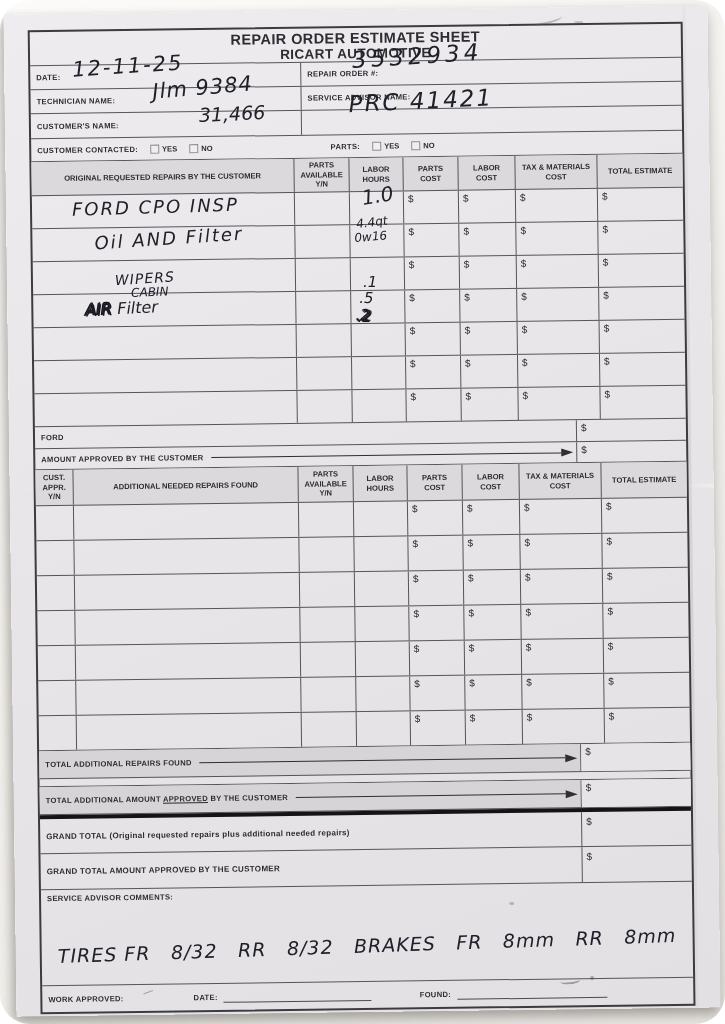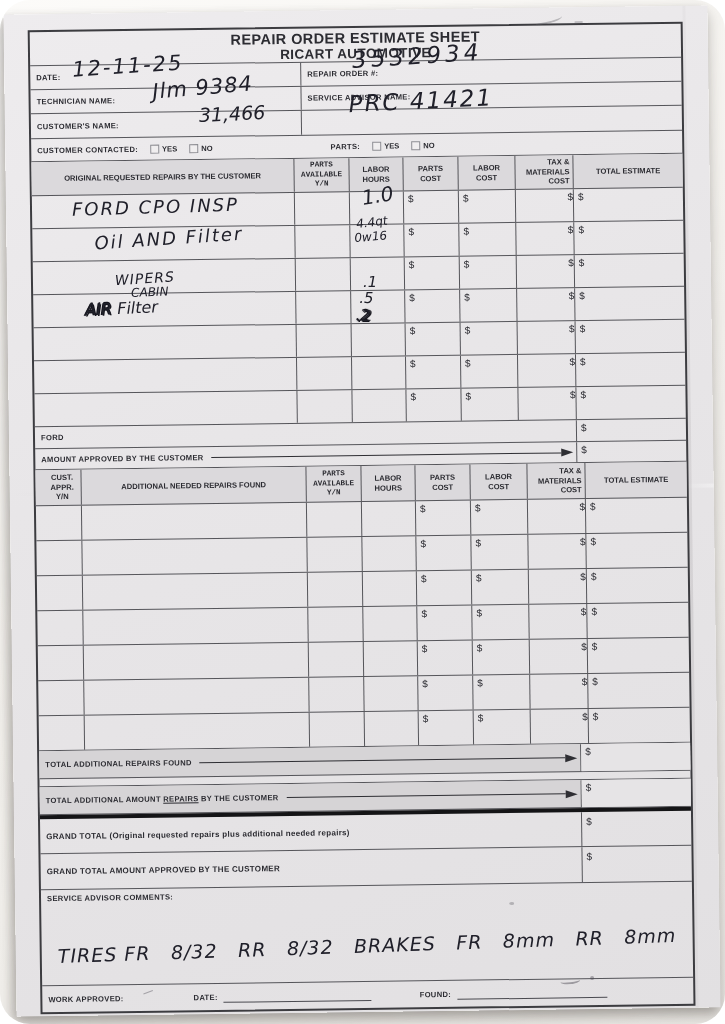--- a/index.html
+++ b/index.html
@@ -32,22 +32,22 @@
     margin:0 3px 0 12px;flex:0 0 auto;}
   .cb-lab{font-size:7.6px;font-weight:bold;}
 
   
   .thead{display:flex;background:#dbd9dc;border-bottom:1px solid #55555a;}
   .th{border-right:1px solid #55555a;display:flex;align-items:center;justify-content:center;
     text-align:center;font-size:7.6px;font-weight:bold;line-height:1.25;padding:1px 3px;}
   .th:last-child,.td:last-child{border-right:none;}
   .tr{display:flex;border-bottom:1px solid #55555a;}
   .td{border-right:1px solid #55555a;}
-  .w-desc{width:263px;} .w-desc2{width:225px;} .w-cust{width:38px;margin-left:8px;}
-  .w-pa{width:55px;font-family:Liberation Mono, monospace;} .w-lh{width:54px;} .w-pc{width:55px;} .w-lc{width:57px;} .w-tx{width:58px;text-align:right;}
+  .w-desc{width:263px;} .w-desc2{width:225px;} .w-cust{width:38px;}
+  .w-pa{width:55px;} .w-lh{width:54px;} .w-pc{width:55px;} .w-lc{width:57px;} .w-tx{width:82px;}
   .w-te{flex:1;}
   .h34{height:34px;} .h36{height:36px;} .h33{height:33px;} .h35{height:35px;}
   .dollar{font-size:10px;color:#2a2a30;display:block;padding:2px 0 0 4px;}
 
   
   .sumrow{display:flex;border-bottom:1px solid #55555a;align-items:stretch;}
   .sum-main{width:542px;border-right:1px solid #55555a;display:flex;align-items:center;}
   .sum-cash{flex:1;}
   .arrow-line{flex:1;height:0;border-top:1.6px solid #2e2e33;margin-left:8px;align-self:center;}
   .arrow-head{width:0;height:0;border-left:12px solid #2e2e33;border-top:4px solid transparent;
@@ -445,21 +445,21 @@
         <span class="arrow-line"></span>
         <span class="arrow-head"></span>
       </div>
       <div class="sum-cash">
             <span class="dollar">$</span>
           </div>
     </div>
     <div class="gaprow"></div>
     <div class="sumrow gray" style="height:28px;">
       <div class="sum-main">
-        <span class="plabel"><span>TOTAL ADDITIONAL AMOUNT </span><span class="u">REPAIRS</span><span> BY THE CUSTOMER</span></span>
+        <span class="plabel"><span>TOTAL ADDITIONAL AMOUNT </span><span class="u">APPROVED</span><span> BY THE CUSTOMER</span></span>
         <span class="arrow-line"></span>
         <span class="arrow-head"></span>
       </div>
       <div class="sum-cash">
             <span class="dollar">$</span>
           </div>
     </div>
     <div class="thickbar"></div>
 
     <div class="sumrow" style="height:35px;">

